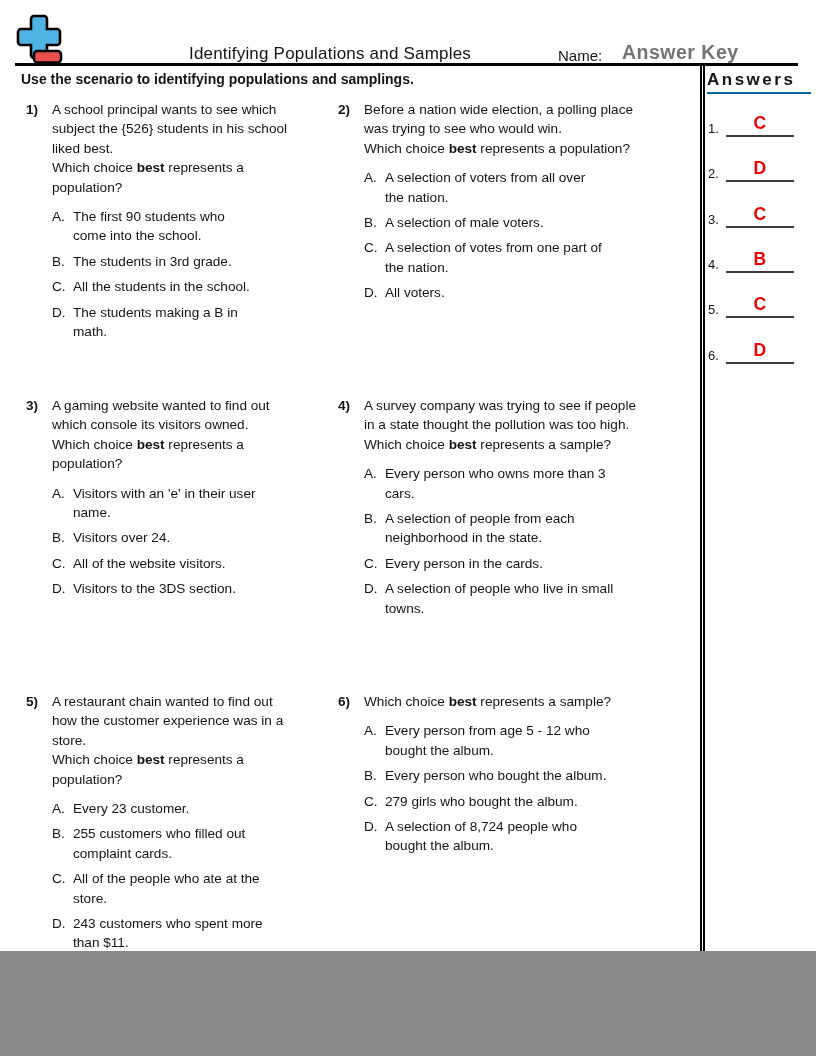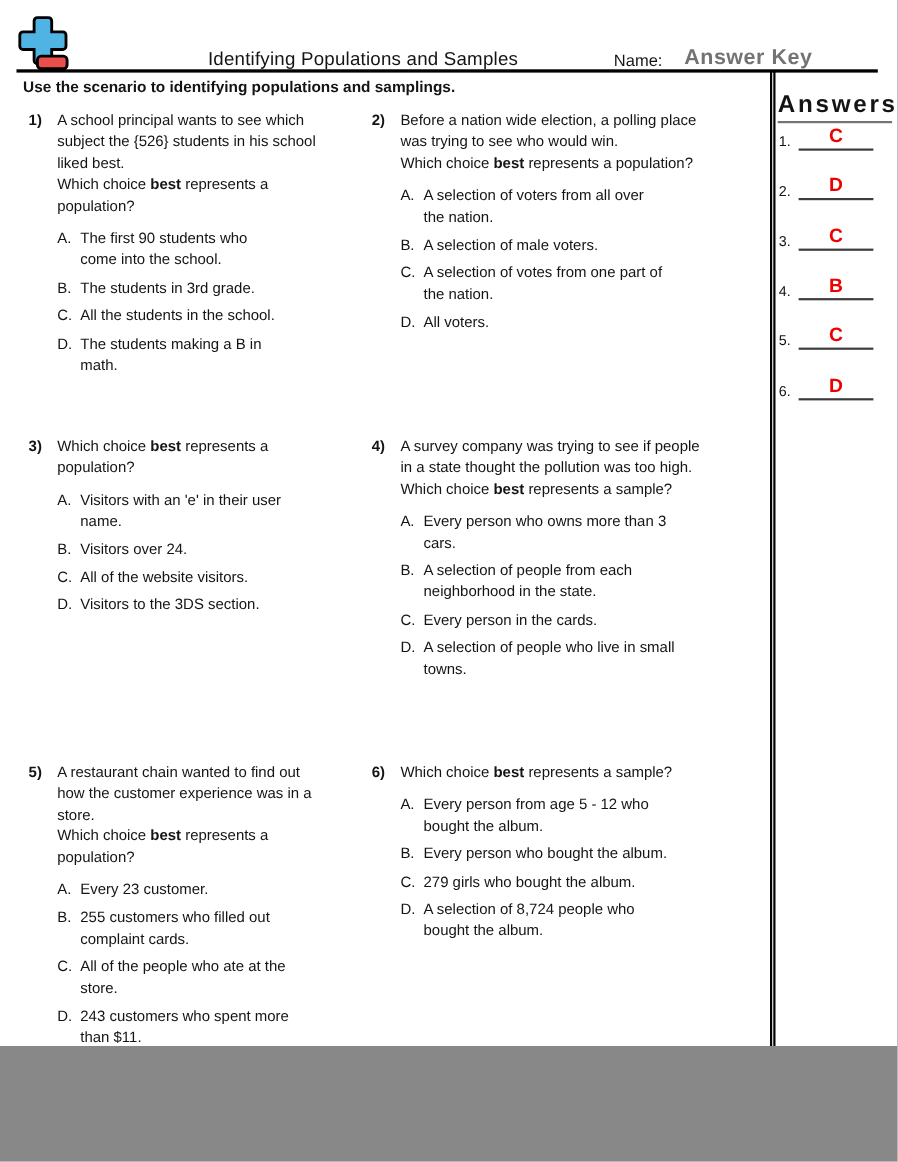--- a/index.html
+++ b/index.html
@@ -32,22 +32,22 @@
   #q1 { left:26px; top:100px;  width:310px; }
   #q2 { left:338px; top:100px; width:358px; }
   #q3 { left:26px; top:396px;  width:310px; }
   #q4 { left:338px; top:396px; width:358px; }
   #q5 { left:26px; top:692px;  width:310px; }
   #q6 { left:338px; top:692px; width:358px; }
 
   
   .vline { position:absolute; left:700px; top:64px; height:931px; width:0;
     border-left:5px double #000; z-index:2; }
-  .ans-title { position:absolute; left:707px; top:82px; width:104px; font-size:22px;
-    font-weight:bold; letter-spacing:2.5px; border-bottom:2px solid #737373; padding-bottom:2px; }
+  .ans-title { position:absolute; left:707px; top:70px; width:104px; font-size:17px;
+    font-weight:bold; letter-spacing:2.5px; border-bottom:2px solid #0369a1; padding-bottom:2px; }
   .ans-item { position:absolute; left:708px; width:86px; display:flex; align-items:flex-end; gap:7px; }
   .ans-num { font-size:13px; flex:none; padding-bottom:1px; }
   .ans-letter { flex:1; text-align:center; font-weight:bold; font-size:17.5px; color:#ee0000;
     border-bottom:2px solid #3c3c3c; padding-bottom:2px; line-height:1.15; }
 
   
   .footer-line { position:absolute; left:14px; top:993px; width:790px; height:3px; background:#000; z-index:1; }
   .math-badge { position:absolute; left:25px; top:995px; width:143px; height:34px; background:#000;
     display:flex; align-items:center; justify-content:center; z-index:2; }
   .math-badge-inner { background:#fff; border-radius:13px; width:129px; height:25px;
@@ -163,20 +163,22 @@
             <span class="choice-letter">D.</span>
             <span class="choice-text pre">All voters.</span>
           </div>
       </div>
     </div>
   </div>
 
   <div class="q" id="q3">
     <span class="q-num">3)</span>
     <div class="q-body">
+      <div class="pre">A gaming website wanted to find out
+which console its visitors owned.</div>
       <div><span>Which choice </span><b>best</b><span class="pre"> represents a
 population?</span></div>
       <div class="choices">
         <div class="choice">
             <span class="choice-letter">A.</span>
             <span class="choice-text pre">Visitors with an 'e' in their user
 name.</span>
           </div>
         <div class="choice">
             <span class="choice-letter">B.</span>

